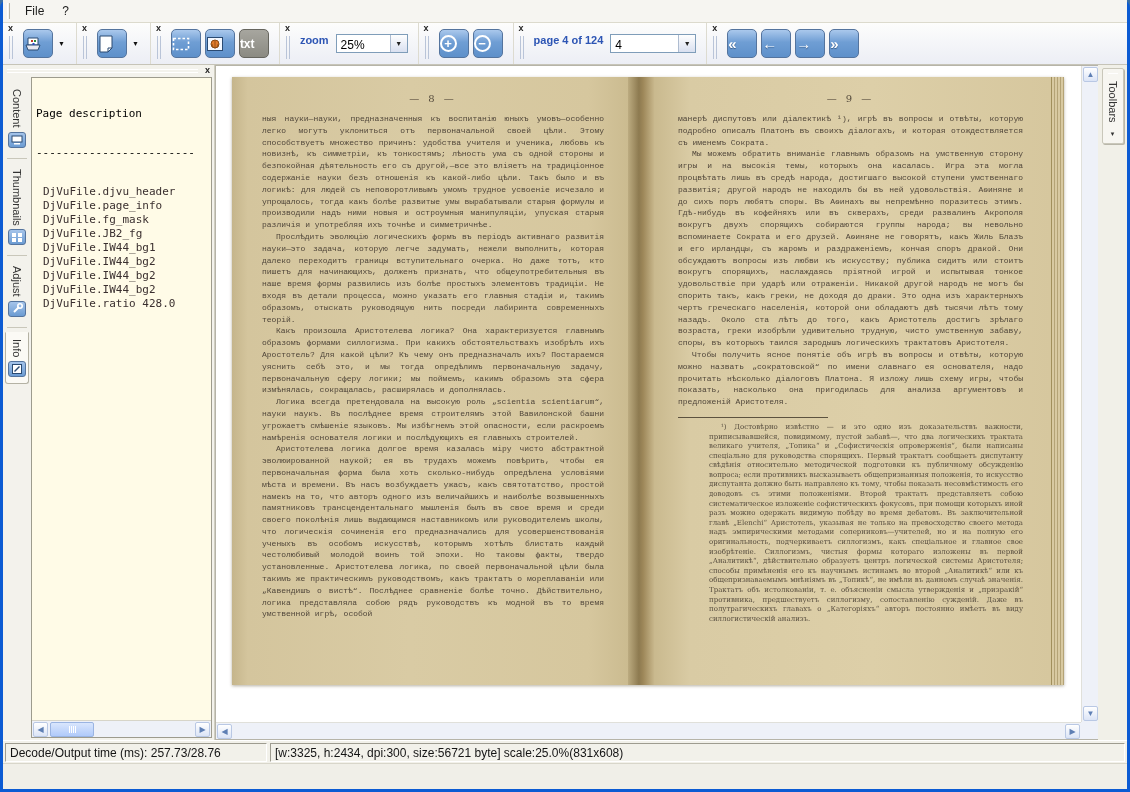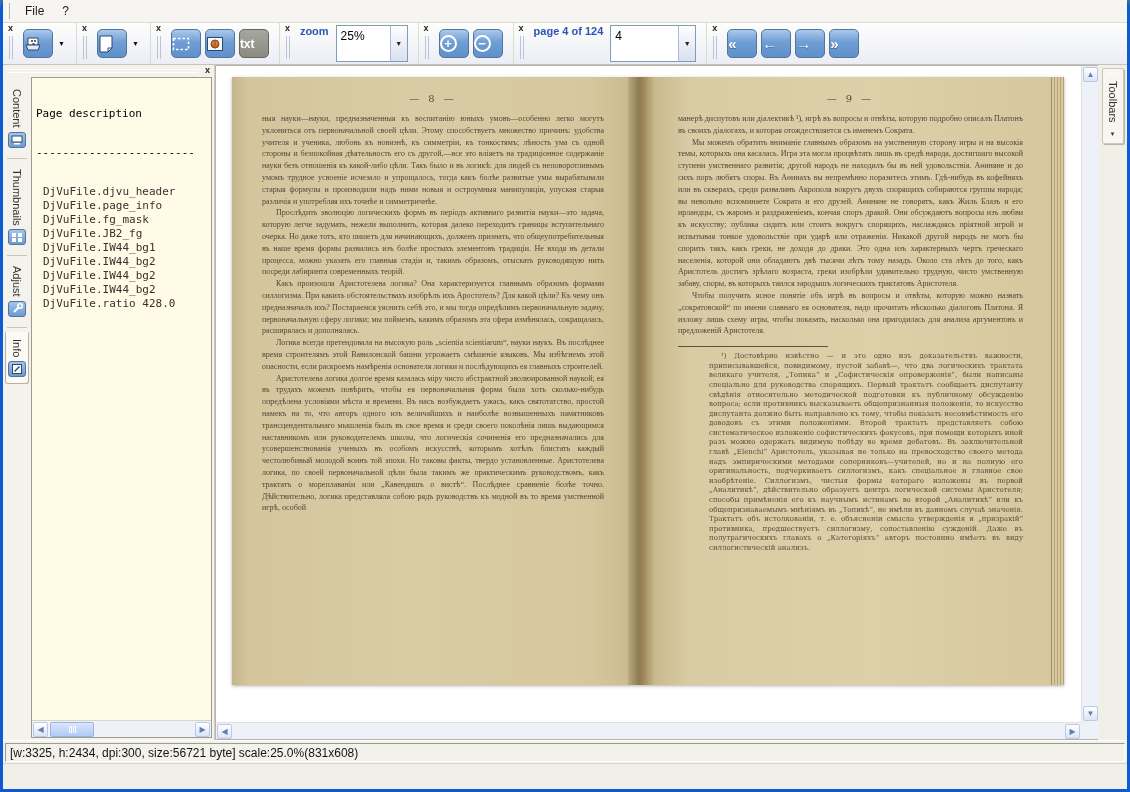--- a/index.html
+++ b/index.html
@@ -36,21 +36,21 @@
   .tgroup .gx{position:absolute;left:5px;top:1px;font-size:9px;font-weight:bold;color:#222;line-height:9px;}
   .tgroup .ggrip{position:absolute;left:6px;top:13px;bottom:5px;width:4px;
     border-left:1px solid #b9c4d8;border-right:1px solid #b9c4d8;}
   .tbtn{width:30px;height:29px;border:1px solid #54749e;border-radius:5px;color:#fff;
     display:flex;align-items:center;
     background:linear-gradient(180deg,#aac8ec,#6f9ed4 45%,#5e90ca);}
   .tbtn.gray{background:linear-gradient(180deg,#a7a69f,#8b8a82);border-color:#66655e;font-weight:bold;font-size:12px;}
   .dd-arrow{font-size:7px;color:#111;padding:0 1px;}
   .tool-label{font-size:11px;font-weight:bold;color:#2d55b4;}
   .label-col{display:flex;flex-direction:row;align-items:flex-start;gap:7px;}
-  .combo{display:flex;height:37px;border:1px solid #7f9db9;background:#fff;}
+  .combo{display:flex;height:19px;border:1px solid #7f9db9;background:#fff;}
   .combo .val{font-size:12px;color:#000;padding:3px 4px 0 4px;}
   .combo .cbtn{width:17px;border-left:1px solid #aebcd0;display:flex;align-items:center;justify-content:center;
     background:linear-gradient(180deg,#fefefe,#d9e0f0);font-size:7px;color:#222;}
   .roundglyph{width:17px;height:17px;border:2px solid #fff;border-radius:50%;display:flex;align-items:center;
     justify-content:center;font-size:13px;font-weight:bold;line-height:13px;}
   .navglyph{font-size:15px;font-weight:bold;text-shadow:0 1px 1px #3a5d8a;}
 
   
   .main{flex:1;display:flex;min-height:0;background:#f1f0e8;}
 
@@ -91,21 +91,21 @@
   .spread{position:absolute;left:16px;top:11px;width:832px;height:608px;display:flex;box-shadow:0 1px 3px rgba(90,80,50,.45);}
   .pg{height:100%;overflow:hidden;}
   .pg-left{width:396px;padding:16px 24px 18px 30px;
     background:linear-gradient(90deg,#c5b58b 0%,#d4c59d 4%,#d9cba4 45%,#d6c79e 90%,#cbbb90 100%);}
   .binding{width:26px;background:linear-gradient(90deg,#bcab80,#8d7a50 42%,#9d8759 58%,#c7b68b);}
   .pg-right{flex:1;padding:16px 28px 18px 24px;
     background:linear-gradient(90deg,#c9b98e 0%,#d9cba4 9%,#ddcfa8 55%,#d6c79e 100%);}
   .fore-edge{width:13px;border-left:1px solid #a18f5c;
     background:repeating-linear-gradient(90deg,#d8c9a1 0 2px,#b4a376 2px 3px);}
   .pg-head{text-align:center;font-family:"DejaVu Serif",serif;font-size:10px;color:#574d3e;letter-spacing:3px;margin-bottom:9px;}
-  .pg-text{font-family:Liberation Serif, serif;font-size:8px;line-height:11.8px;text-align:justify;color:#50463a;}
+  .pg-text{font-family:Liberation Mono, monospace;font-size:8px;line-height:11.8px;text-align:justify;color:#50463a;}
   .pg-text p{margin:0;}
   .pg-text p + p{text-indent:14px;}
   .fnrule{width:150px;border-top:1px solid #5c523f;margin:9px 0 5px;}
   .fn-text{font-family:"DejaVu Serif",serif;font-size:7px;line-height:9.6px;text-align:justify;color:#564c3e;text-indent:12px;margin-left:31px;}
 
   
   .rdock{width:29px;flex:0 0 29px;background:#f1f0e8;display:flex;flex-direction:column;align-items:center;padding-top:3px;}
   .rtab{width:22px;background:#f7f6f1;border:1px solid #c9c7ba;border-radius:2px;box-shadow:1px 1px 0 #b9b7aa;
     display:flex;flex-direction:column;align-items:center;padding:4px 0 5px;gap:7px;}
   .rtab .rgrip{width:10px;height:1px;background:#b1afa2;border-top:1px solid #fff;}
@@ -371,20 +371,21 @@
     <div class="rdock">
       <div class="rtab">
         <span class="rgrip"></span>
         <span class="vlabel">Toolbars</span>
         <span class="rarrow">▾</span>
       </div>
     </div>
   </div>
 
   <div class="statusbar">
+    <div class="spanel one">Decode/Output time (ms): 257.73/28.76</div>
     <div class="spanel two">[w:3325, h:2434, dpi:300, size:56721 byte] scale:25.0%(831x608)</div>
   </div>
 
   <div class="tabbar">
     <div class="ftab">
       <svg class="ficon" viewBox="0 0 13 13">
         <path d="M2 11 C2 6 5 3 8 2 M4 8 l2 3 l5 -9" fill="none" stroke="#5b7fae" stroke-width="1.6" stroke-linecap="round"></path>
       </svg>
       <span>0117.djvu</span>
     </div>

